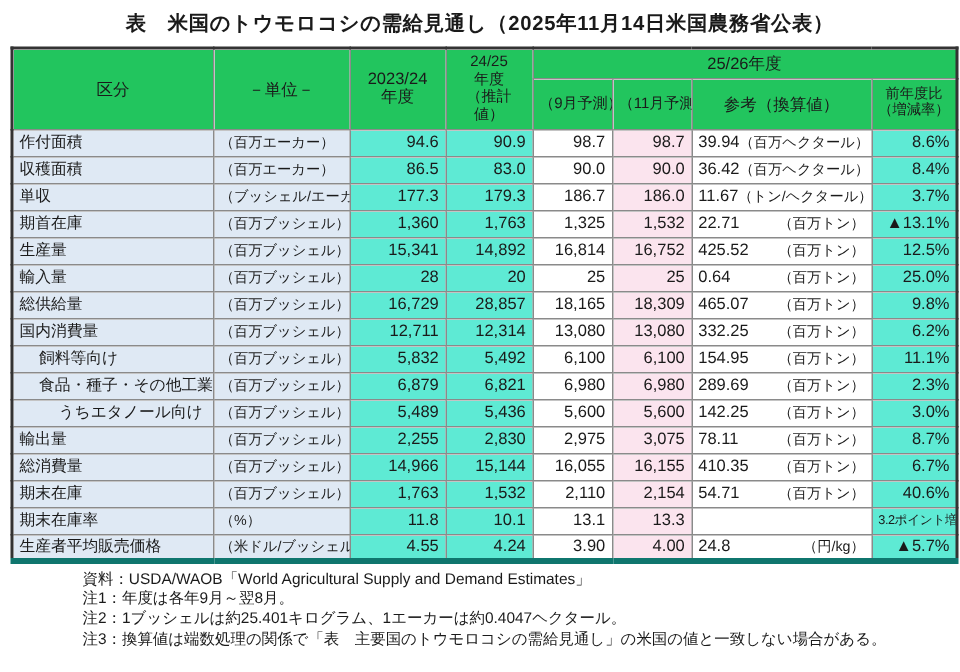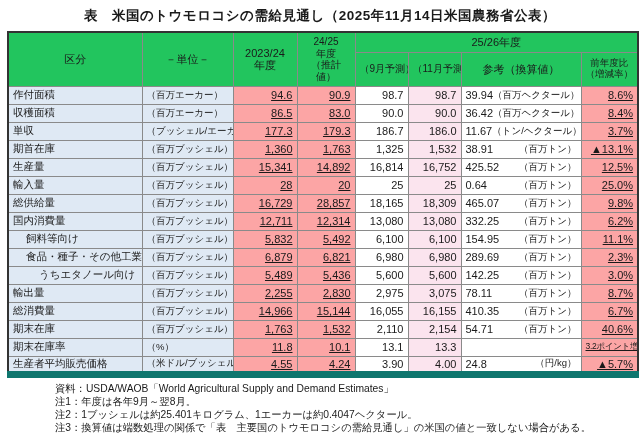--- a/index.html
+++ b/index.html
@@ -28,28 +28,28 @@
     border-color:#666;vertical-align:middle;
   }
   thead tr.h1 th{height:20px;}
   thead tr.h2 th{height:34px;}
   .pre{white-space:pre-line !important;line-height:1.15;}
   .hsmall{font-size:9.5px;}
   .hmed{font-size:10px;}
   td.c-label{background:#dfe9f4;text-align:left;font-size:10.5px;}
   td.c-unit{background:#dfe9f4;text-align:left;font-size:9.5px;padding-left:3px;}
   td.c-num{text-align:right;padding-right:5px;}
-  .bg-cream{background:#fca5a5;text-decoration:underline;}
+  .bg-cream{background:#5eead4;}
   .bg-pink{background:#fbe4ee;}
   .bg-white{background:#ffffff;}
   td.c-ref{padding:0 3px 0 5px;}
   td.c-ref .refwrap{display:flex;justify-content:space-between;align-items:center;}
   td.c-ref .ref-u{font-size:9.5px;}
   tr.strong td{border-top:1px solid #2e2e2e;}
-  tbody tr:last-child td{border-bottom:7px solid #0f766e;}
+  tbody tr:last-child td{border-bottom:4px solid #0f766e;}
   td.small-yoy{font-size:8.5px;letter-spacing:-0.3px;padding-right:2px;text-align:right;}
   .notes{margin:4px 0 0 7px;font-size:10.3px;line-height:13.2px;}
   .notes div{white-space:nowrap;margin-left:48px;}
 </style>
 </head>
 <body>
 
 <div class="page-title">表　米国のトウモロコシの需給見通し（2025年11月14日米国農務省公表）</div>
 
 <table class="supply">
@@ -130,21 +130,21 @@
   </tr>
       <tr>
     <td class="c-label" style="padding-left: 4px;">期首在庫</td>
     <td class="c-unit">（百万ブッシェル）</td>
     <td class="c-num bg-cream">1,360</td>
     <td class="c-num bg-cream">1,763</td>
     <td class="c-num bg-white">1,325</td>
     <td class="c-num bg-pink">1,532</td>
     <td class="c-ref bg-white">
       <span class="refwrap">
-            <span class="ref-v">38.91</span>
+            <span class="ref-v">22.71</span>
             <span class="ref-u">（百万トン）</span>
           </span>
     </td>
     <td class="c-num bg-cream">▲13.1%</td>
   </tr>
       <tr>
     <td class="c-label" style="padding-left: 4px;">生産量</td>
     <td class="c-unit">（百万ブッシェル）</td>
     <td class="c-num bg-cream">15,341</td>
     <td class="c-num bg-cream">14,892</td>

